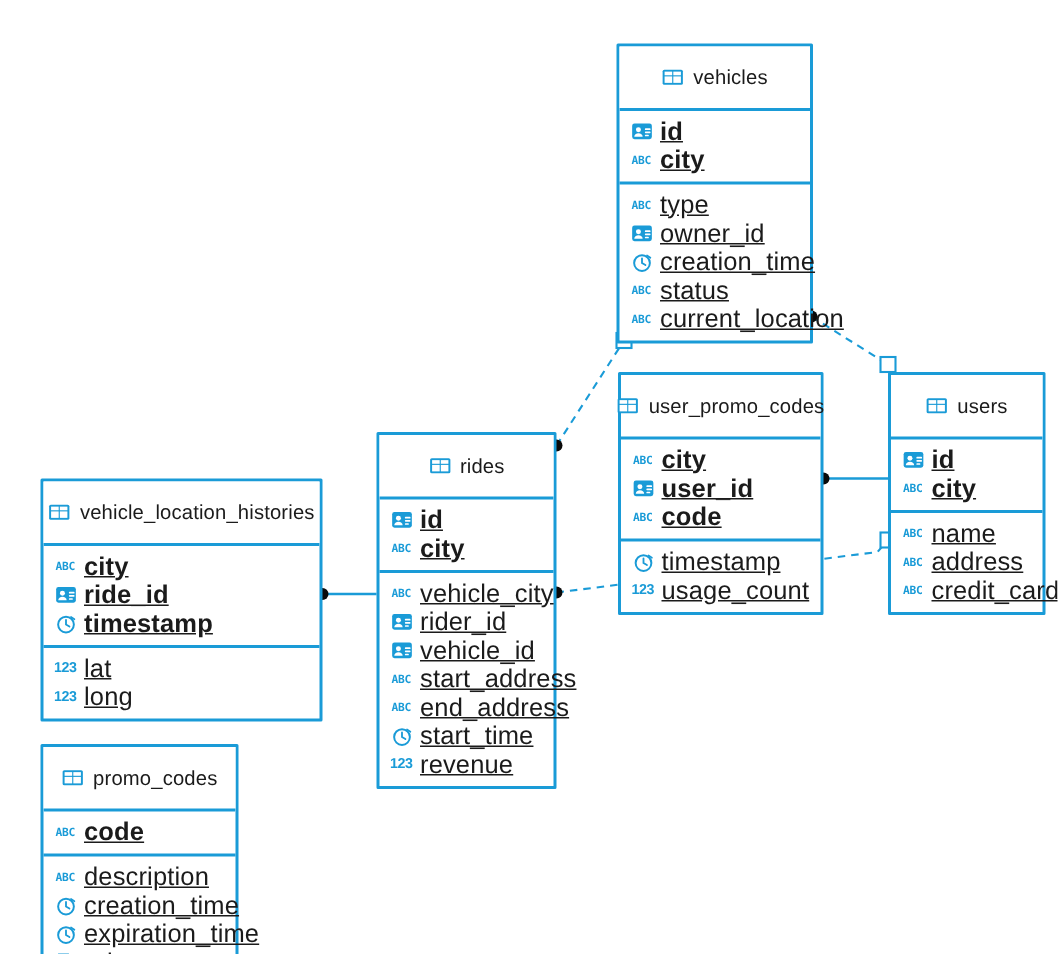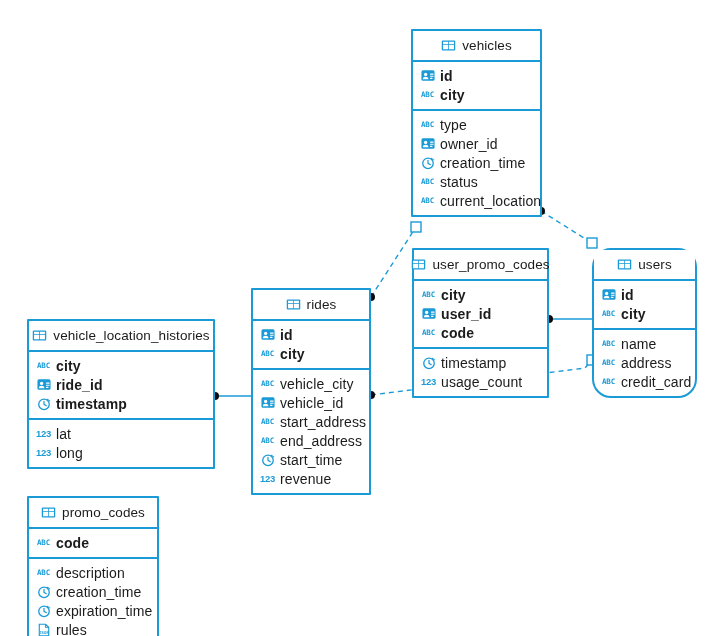--- a/index.html
+++ b/index.html
@@ -31,21 +31,21 @@
 
   .table-node {
     position: absolute;
     box-sizing: border-box;
     border: 2px solid #1a9bd7;
     background: #ffffff;
     border-radius: 1px;
   }
   .tbl-header {
     box-sizing: border-box;
-    height: 31px;
+    height: 43px;
     border-bottom: 2px solid #1a9bd7;
     display: flex;
     align-items: center;
     justify-content: center;
     gap: 6px;
     padding: 0 6px;
     background: #ffffff;
   }
   .tbl-title {
     font-size: 13.5px;
@@ -62,23 +62,24 @@
   }
   .field-row {
     display: flex;
     align-items: center;
     gap: 5px;
     padding: 0 7px;
     height: 19px;
     white-space: nowrap;
   }
   .field-name {
-    font-size: 14px;
+    font-size: 17px;
     color: #1b1b1b;
     letter-spacing: 0.1px;
+    text-decoration: underline;
   }
   .field-row.pk .field-name {
     font-weight: bold;
   }
 
   
   .ic {
     flex: 0 0 auto;
     display: inline-flex;
     align-items: center;
@@ -249,21 +250,21 @@
             </svg>
           </span>
           <span class="field-name">timestamp</span>
         </div>
         <div class="field-row">
           <span class="ic ic-num">123</span>
           <span class="field-name">usage_count</span>
         </div>
       </div>
     </div>
-    <div class="table-node" style="left: 592px; top: 248px; width: 105px; border-radius: 19px;">
+    <div class="table-node" style="left: 592px; top: 248px; width: 105px;">
       <div class="tbl-header">
         <span class="ic">
           <svg viewBox="0 0 16 16" width="15" height="15">
             <rect x="0.8" y="2.6" width="14.4" height="10.8" rx="1.2" fill="#1a9bd7"></rect>
             <rect x="2.2" y="4" width="5.4" height="2.6" fill="#ffffff"></rect>
             <rect x="8.4" y="4" width="5.4" height="2.6" fill="#ffffff"></rect>
             <rect x="2.2" y="7.4" width="5.4" height="4.6" fill="#ffffff"></rect>
             <rect x="8.4" y="7.4" width="5.4" height="4.6" fill="#ffffff"></rect>
           </svg>
         </span>
@@ -344,20 +345,33 @@
           <span class="ic">
             <svg viewBox="0 0 16 16" width="14" height="14">
               <rect x="0.5" y="1.5" width="15" height="12" rx="1.8" fill="#1a9bd7"></rect>
               <circle cx="5.3" cy="6.2" r="1.9" fill="#fff"></circle>
               <path d="M2.1 11.6c0-1.8 1.5-2.7 3.2-2.7s3.2 0.9 3.2 2.7z" fill="#fff"></path>
               <rect x="10.2" y="5.2" width="4.3" height="1.3" rx="0.5" fill="#fff"></rect>
               <rect x="10.2" y="7.6" width="4.3" height="1.3" rx="0.5" fill="#fff"></rect>
               <rect x="10.2" y="10" width="3" height="1.3" rx="0.5" fill="#fff"></rect>
             </svg>
           </span>
+          <span class="field-name">rider_id</span>
+        </div>
+        <div class="field-row">
+          <span class="ic">
+            <svg viewBox="0 0 16 16" width="14" height="14">
+              <rect x="0.5" y="1.5" width="15" height="12" rx="1.8" fill="#1a9bd7"></rect>
+              <circle cx="5.3" cy="6.2" r="1.9" fill="#fff"></circle>
+              <path d="M2.1 11.6c0-1.8 1.5-2.7 3.2-2.7s3.2 0.9 3.2 2.7z" fill="#fff"></path>
+              <rect x="10.2" y="5.2" width="4.3" height="1.3" rx="0.5" fill="#fff"></rect>
+              <rect x="10.2" y="7.6" width="4.3" height="1.3" rx="0.5" fill="#fff"></rect>
+              <rect x="10.2" y="10" width="3" height="1.3" rx="0.5" fill="#fff"></rect>
+            </svg>
+          </span>
           <span class="field-name">vehicle_id</span>
         </div>
         <div class="field-row">
           <span class="ic ic-abc" style="font-size: 7.5px;">ABC</span>
           <span class="field-name">start_address</span>
         </div>
         <div class="field-row">
           <span class="ic ic-abc" style="font-size: 7.5px;">ABC</span>
           <span class="field-name">end_address</span>
         </div>

